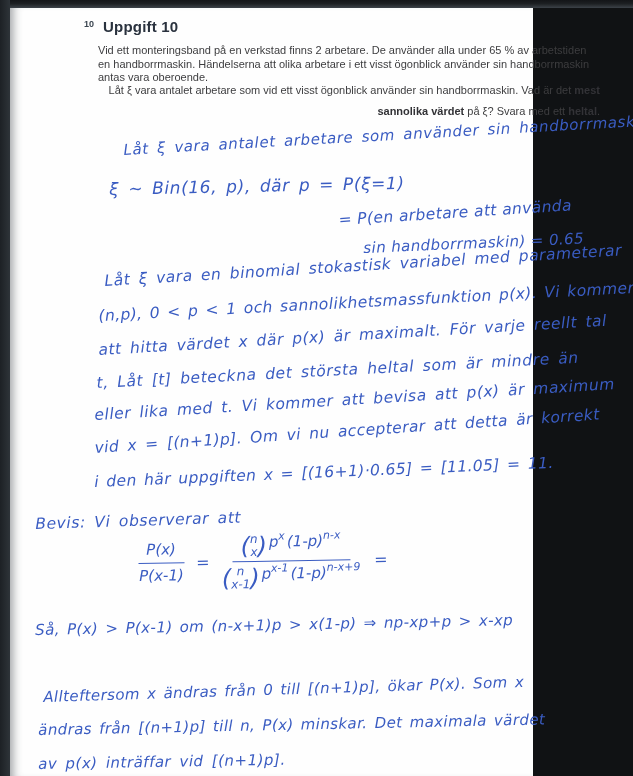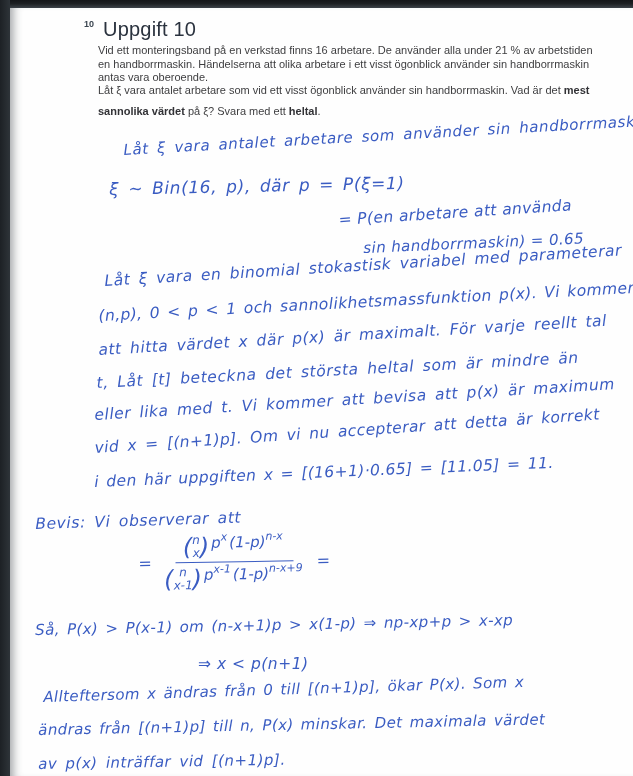--- a/index.html
+++ b/index.html
@@ -12,39 +12,39 @@
     position:absolute;left:0;top:0;width:633px;height:8px;
     background:linear-gradient(to bottom,#131518 0%,#1c1f22 45%,#3c4248 100%);
     z-index:3;
   }
   .left-rail{
     position:absolute;left:0;top:0;width:10px;height:776px;
     background:linear-gradient(to right,#1d2125,#2e3439);
     z-index:3;
   }
   .page{
-    position:absolute;left:10px;top:8px;width:623px;height:768px;
+    position:absolute;left:10px;top:8px;width:523px;height:768px;
     background:#fefefe;
     box-shadow:inset 10px 0 10px -7px rgba(40,44,50,0.45);
   }
   
   .header{position:absolute;left:74px;top:10px;display:flex;align-items:flex-start;}
   .marker{
     font-size:9px;font-weight:bold;color:#3b4550;margin-top:1px;margin-right:9px;
   }
   .title{
-    font-size:20px;font-weight:normal;color:#2a323e;letter-spacing:0.2px;
+    font-size:15px;font-weight:bold;color:#2a323e;letter-spacing:0.2px;
   }
   
   .para{
     position:absolute;left:88px;width:502px;
     font-size:11px;color:#3d3d3f;
   }
   .para1{top:36px;line-height:13.5px;}
-  .para2{top:72px;line-height:20.5px;}
+  .para2{top:72px;line-height:20.5px;text-align:right;}
   .para b{color:#323236;}
   
   .hw{
     position:absolute;white-space:nowrap;
     font-family:"DejaVu Sans", sans-serif;
     font-style:italic;
     color:#3a5cc2;
     transform-origin:left top;
   }
   .hw1 {left:113px;top:133px;font-size:15px;transform:rotate(-3.2deg);letter-spacing:0.6px;word-spacing:3px;}
@@ -88,41 +88,45 @@
 <div class="left-rail"></div>
 
 <div class="page">
 
   <div class="header">
     <span class="marker">10</span>
     <span class="title">Uppgift 10</span>
   </div>
 
   <div class="para para1">
-    <span>Vid ett monteringsband på en verkstad finns 16 arbetare. De använder alla under 21 % av arbetstiden en handborrmaskin. Händelserna att olika arbetare i ett visst ögonblick använder sin handborrmaskin antas vara oberoende.</span>
+    <span>Vid ett monteringsband på en verkstad finns 2 arbetare. De använder alla under 65 % av arbetstiden en handborrmaskin. Händelserna att olika arbetare i ett visst ögonblick använder sin handborrmaskin antas vara oberoende.</span>
   </div>
 
   <div class="para para2">
     <span>Låt ξ vara antalet arbetare som vid ett visst ögonblick använder sin handborrmaskin. Vad är det </span><b>mest sannolika värdet</b><span> på ξ? Svara med ett </span><b>heltal</b><span>.</span>
   </div>
 
   <div class="hw hw1">Låt ξ vara antalet arbetare som använder sin handborrmaskin</div>
   <div class="hw hw2">ξ ~ Bin(16, p),  där  p = P(ξ=1)</div>
   <div class="hw hw3">= P(en arbetare att använda</div>
   <div class="hw hw4">sin handborrmaskin) = 0.65</div>
   <div class="hw hw5">Låt ξ vara en binomial stokastisk variabel med parameterar</div>
   <div class="hw hw6">(n,p), 0 &lt; p &lt; 1 och sannolikhetsmassfunktion p(x). Vi kommer</div>
   <div class="hw hw7">att hitta värdet x där p(x) är maximalt. För varje reellt tal</div>
   <div class="hw hw8">t, Låt [t] beteckna det största heltal som är mindre än</div>
   <div class="hw hw9">eller lika med t. Vi kommer att bevisa att p(x) är maximum</div>
   <div class="hw hw10">vid x = [(n+1)p]. Om vi nu accepterar att detta är korrekt</div>
   <div class="hw hw11">i den här uppgiften  x = [(16+1)·0.65] = [11.05] = 11.</div>
   <div class="hw hw12">Bevis: Vi observerar att</div>
 
   <div class="formula">
+    <span class="frac">
+      <span class="num">P(x)</span>
+      <span class="den">P(x-1)</span>
+    </span>
     <span class="eq">=</span>
     <span class="frac">
       <span class="num">
         <span class="binom">
             <span class="paren">(</span>
             <span class="stack">
               <span>n</span>
               <span>x</span>
             </span>
             <span class="paren">)</span>
@@ -144,18 +148,17 @@
         <span>p</span>
           <sup>x-1</sup>
         <span>(1-p)</span>
           <sup>n-x+9</sup>
       </span>
     </span>
     <span class="eq">=</span>
   </div>
 
   <div class="hw hw14">Så,  P(x) &gt; P(x-1) om  (n-x+1)p &gt; x(1-p) ⇒ np-xp+p &gt; x-xp</div>
-  <div class="hw hw15">⇒ x &lt; p(n+1)</div>
   <div class="hw hw16">Allteftersom x ändras från 0 till [(n+1)p], ökar P(x). Som x</div>
   <div class="hw hw17">ändras från [(n+1)p] till n, P(x) minskar. Det maximala värdet</div>
   <div class="hw hw18">av p(x) inträffar vid [(n+1)p].</div>
 
 </div>
 
 </body></html>

